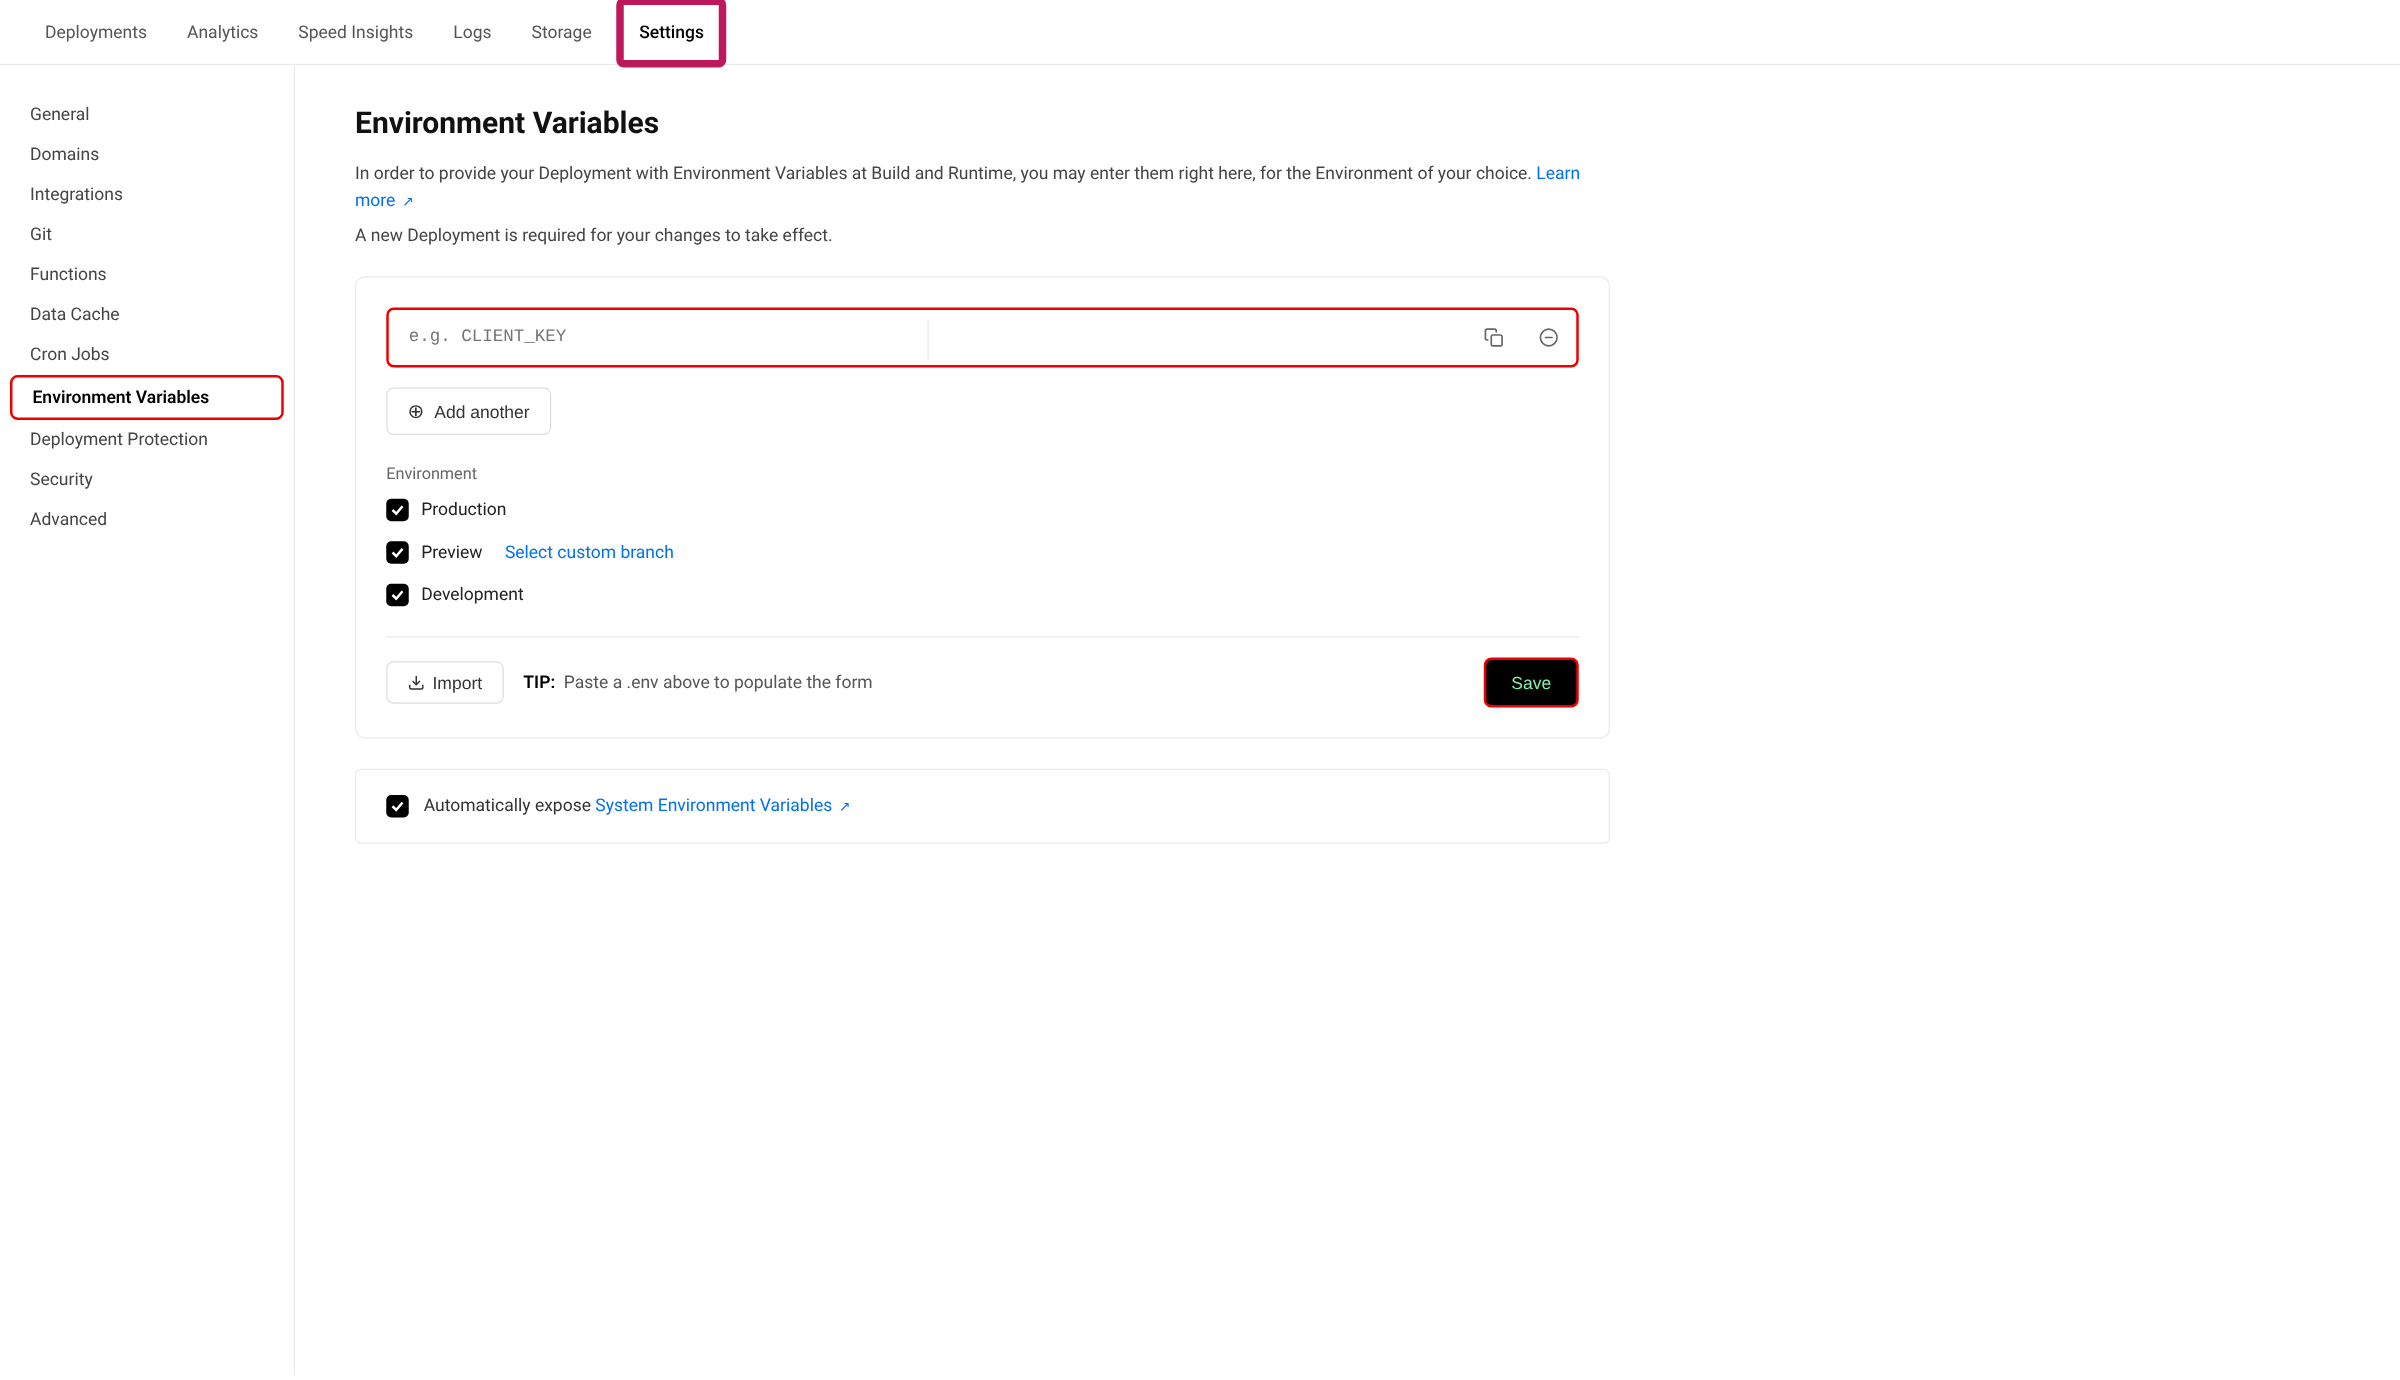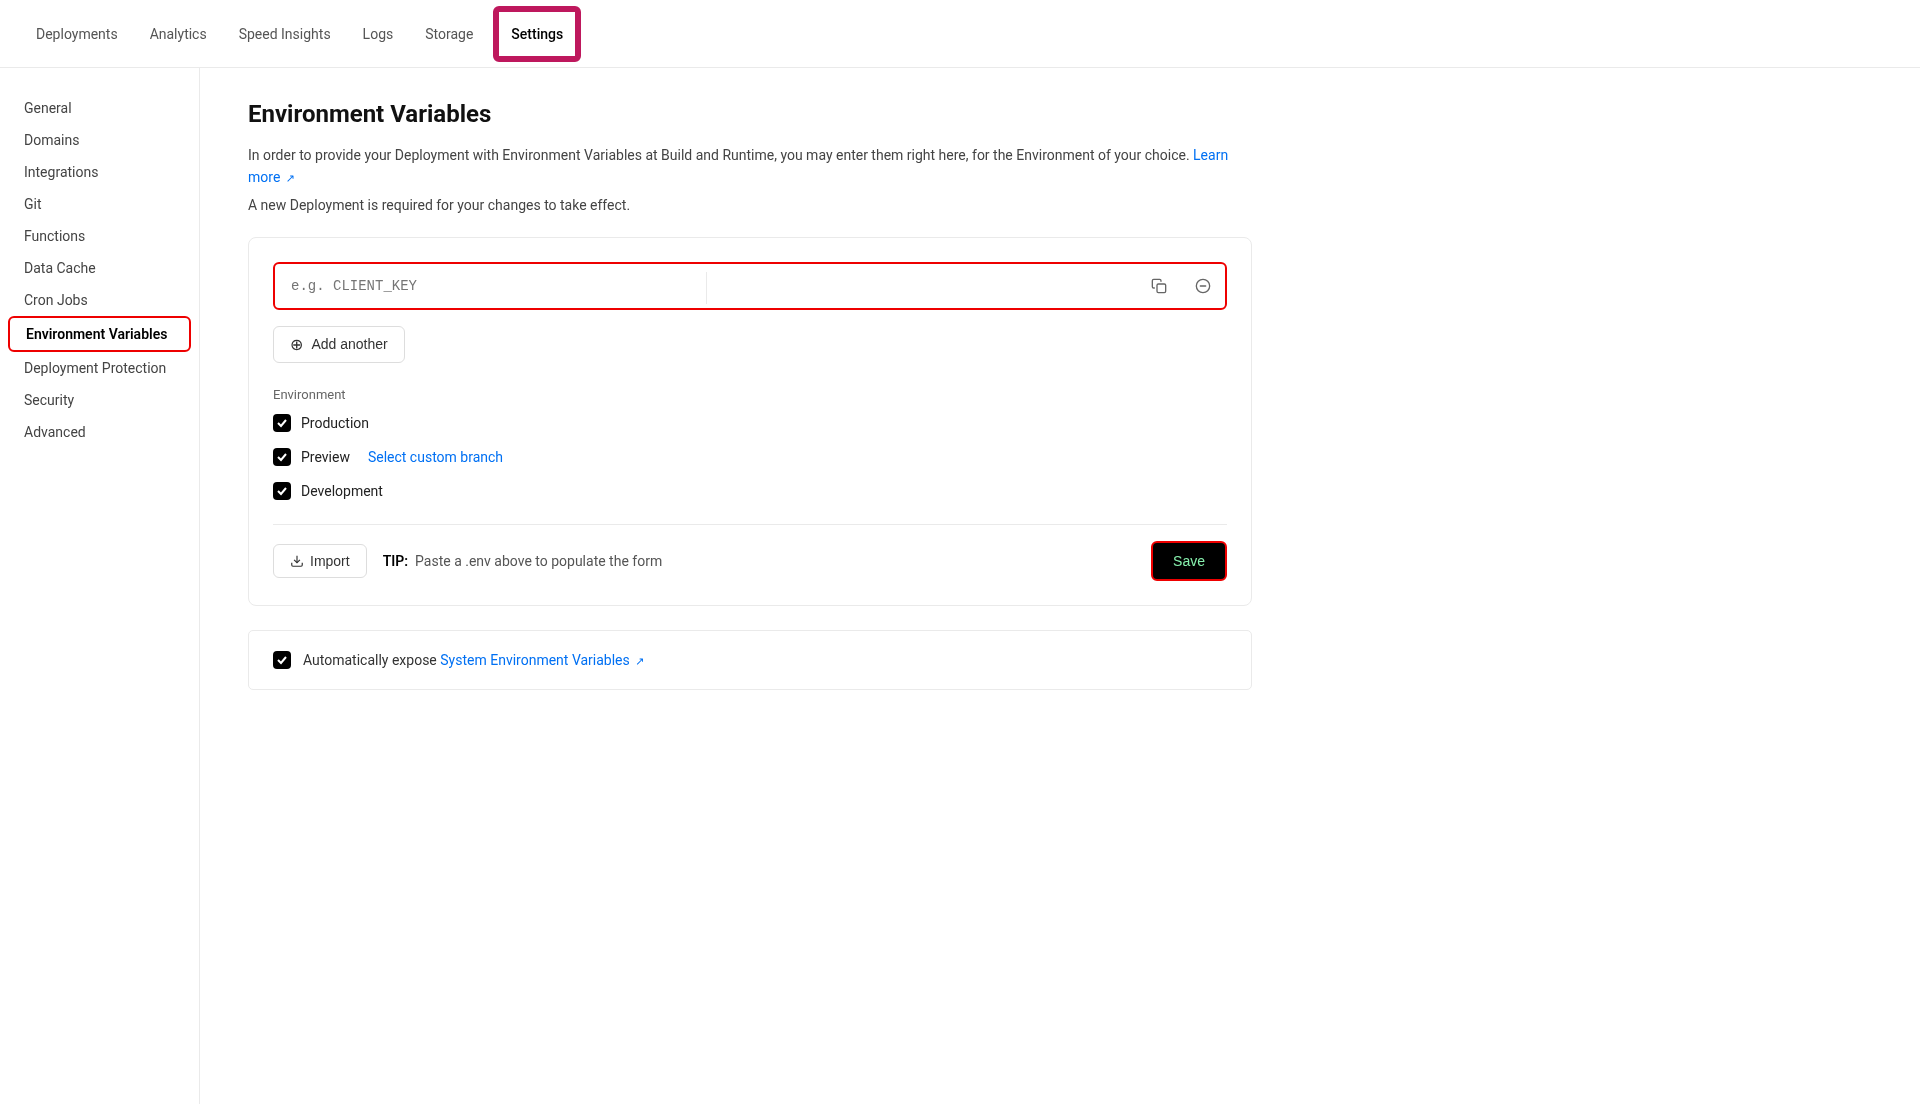--- a/index.html
+++ b/index.html
@@ -4,21 +4,21 @@
   <style>
     * { box-sizing: border-box; margin: 0; padding: 0; }
     body { font-family: -apple-system, BlinkMacSystemFont, 'Segoe UI', Roboto, sans-serif; background: #fff; color: #111; font-size: 14px; }
 
     
     .top-nav {
       display: flex;
       align-items: center;
       border-bottom: 1px solid #eaeaea;
       padding: 0 24px;
-      height: 68px;
+      height: 52px;
       gap: 8px;
     }
     .top-nav-item {
       padding: 0 12px;
       height: 56px;
       display: flex;
       align-items: center;
       cursor: pointer;
       font-size: 14px;
       color: #555;
@@ -45,21 +45,21 @@
     .top-nav-item.active-outlined::after { display: none; }
 
     
     .layout {
       display: flex;
       min-height: calc(100vh - 56px);
     }
 
     
     .sidebar {
-      width: 200px;
+      width: 236px;
       padding: 24px 0;
       border-right: 1px solid #eaeaea;
       flex-shrink: 0;
     }
     .sidebar-item {
       display: block;
       padding: 8px 24px;
       font-size: 14px;
       color: #444;
       cursor: pointer;

